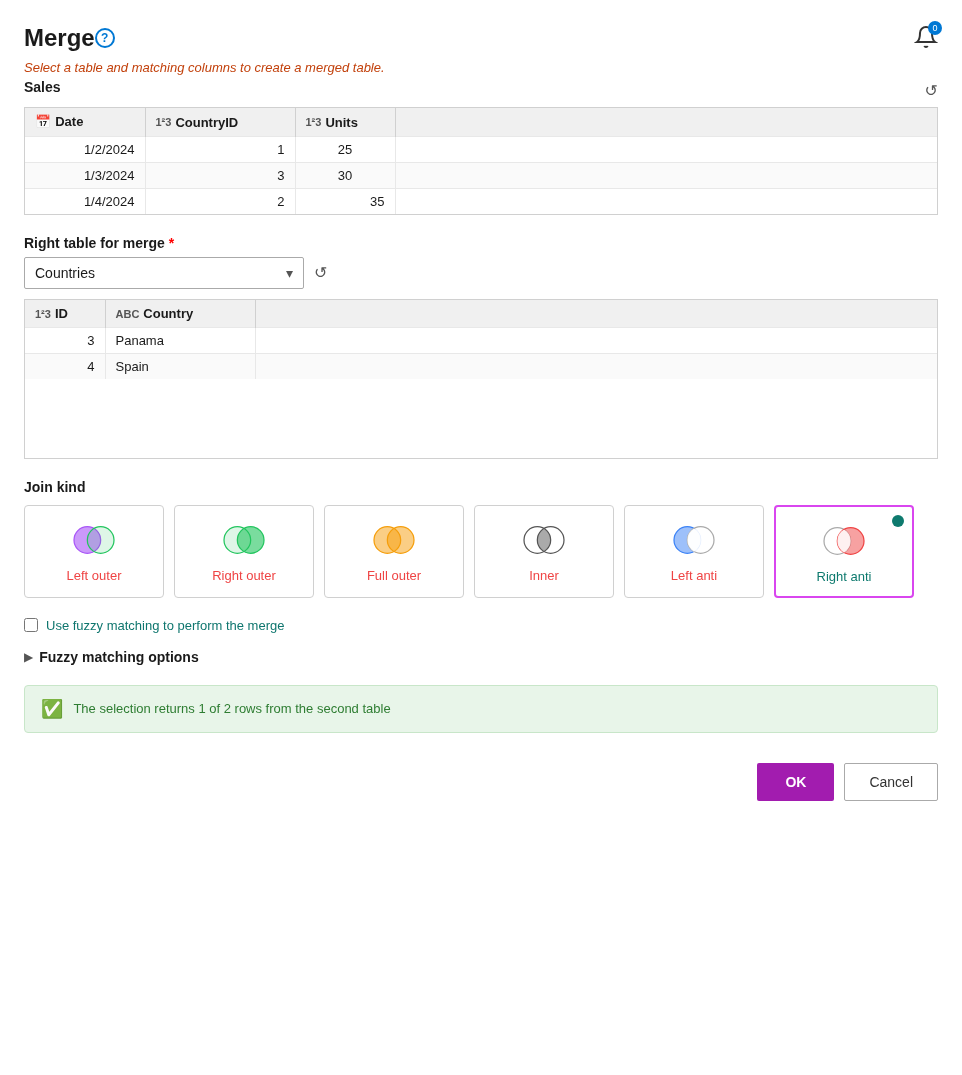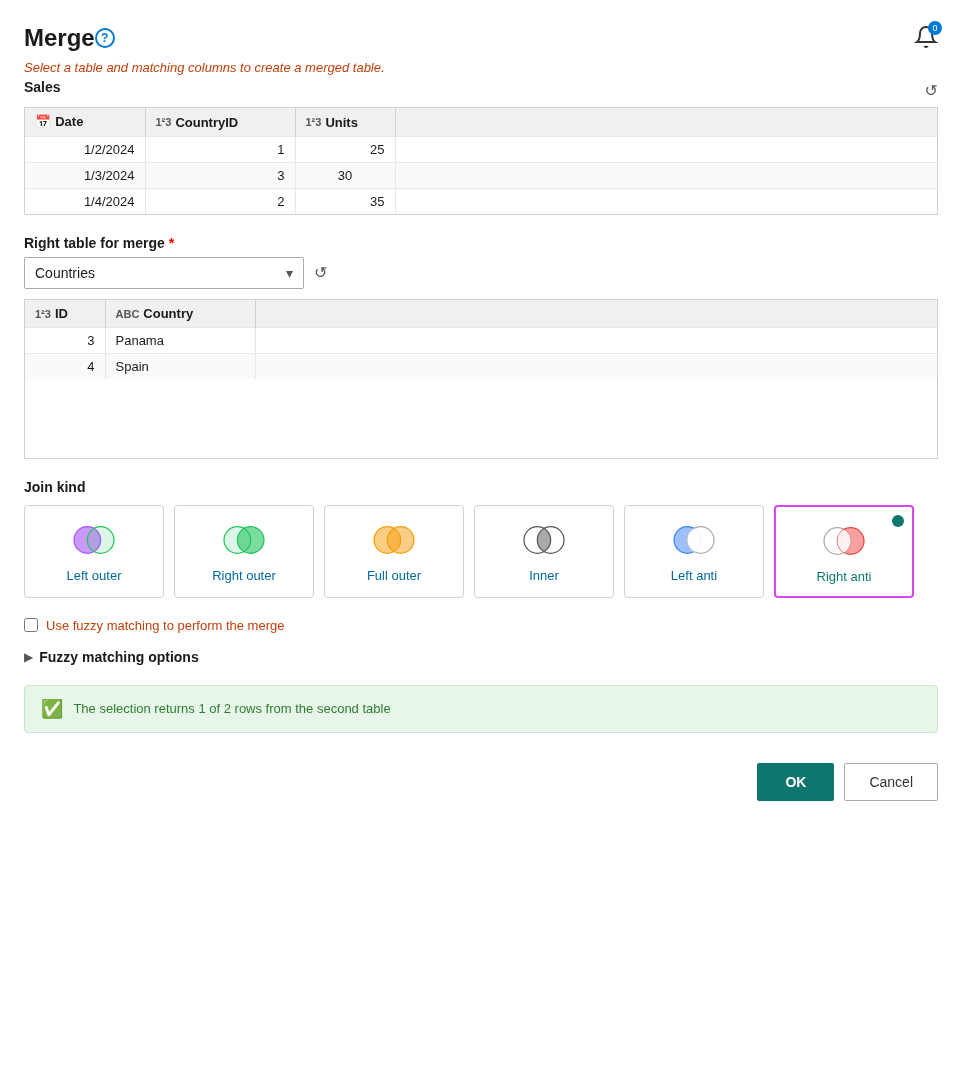--- a/index.html
+++ b/index.html
@@ -196,21 +196,21 @@
       background: #fff;
     }
 
     .join-card.selected {
       border: 2px solid #d946ef;
     }
 
     .join-card-label {
       font-size: 13px;
       text-align: center;
-      color: #0369a1;
+      color: #ef4444;
     }
 
     .join-card.selected .join-card-label {
       color: #0e7a6e;
     }
 
     .selected-dot {
       position: absolute;
       top: 8px; right: 8px;
       width: 12px; height: 12px;
@@ -232,21 +232,21 @@
     }
 
     .fuzzy-checkbox {
       width: 14px; height: 14px;
       border: 1px solid #555;
       cursor: pointer;
     }
 
     .fuzzy-label {
       font-size: 13px;
-      color: #c2410c;
+      color: #0f766e;
     }
 
     .fuzzy-options-row {
       display: flex;
       align-items: center;
       gap: 6px;
       margin-bottom: 20px;
       cursor: pointer;
     }
 
@@ -281,21 +281,21 @@
       color: #2e7d32;
     }
 
     .action-row {
       display: flex;
       justify-content: flex-end;
       gap: 10px;
     }
 
     .btn-ok {
-      background: #0f766e;
+      background: #a21caf;
       color: #fff;
       border: none;
       border-radius: 2px;
       padding: 10px 28px;
       font-size: 14px;
       font-weight: 600;
       cursor: pointer;
       margin-left: 11px;
     }
 
@@ -368,21 +368,21 @@
             <span>Units</span>
           </span>
         </th>
         <th></th>
       </tr>
     </thead>
     <tbody id="sales-tbody">
         <tr>
       <td style="text-align:right">1/2/2024</td>
       <td style="text-align:right">1</td>
-      <td style="text-align:right">25</td>
+      <td style="text-align:center">25</td>
       <td></td>
     </tr>
         <tr>
       <td style="text-align:right">1/3/2024</td>
       <td style="text-align:right">3</td>
       <td style="text-align:center">30</td>
       <td></td>
     </tr>
         <tr>
       <td style="text-align:right">1/4/2024</td>

